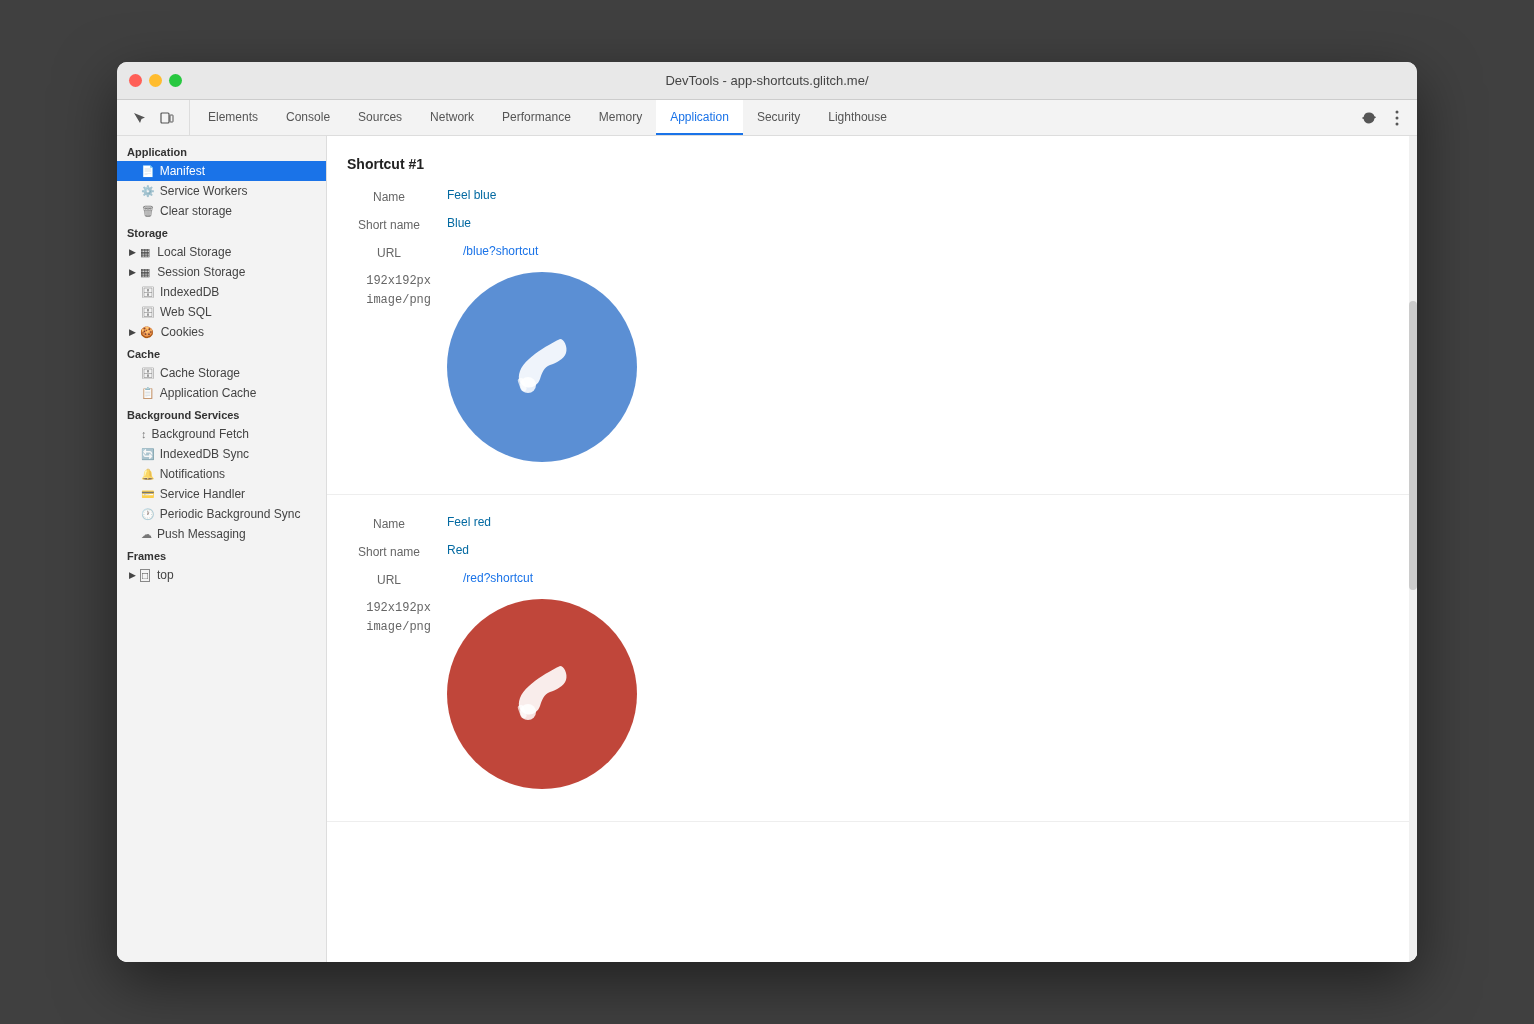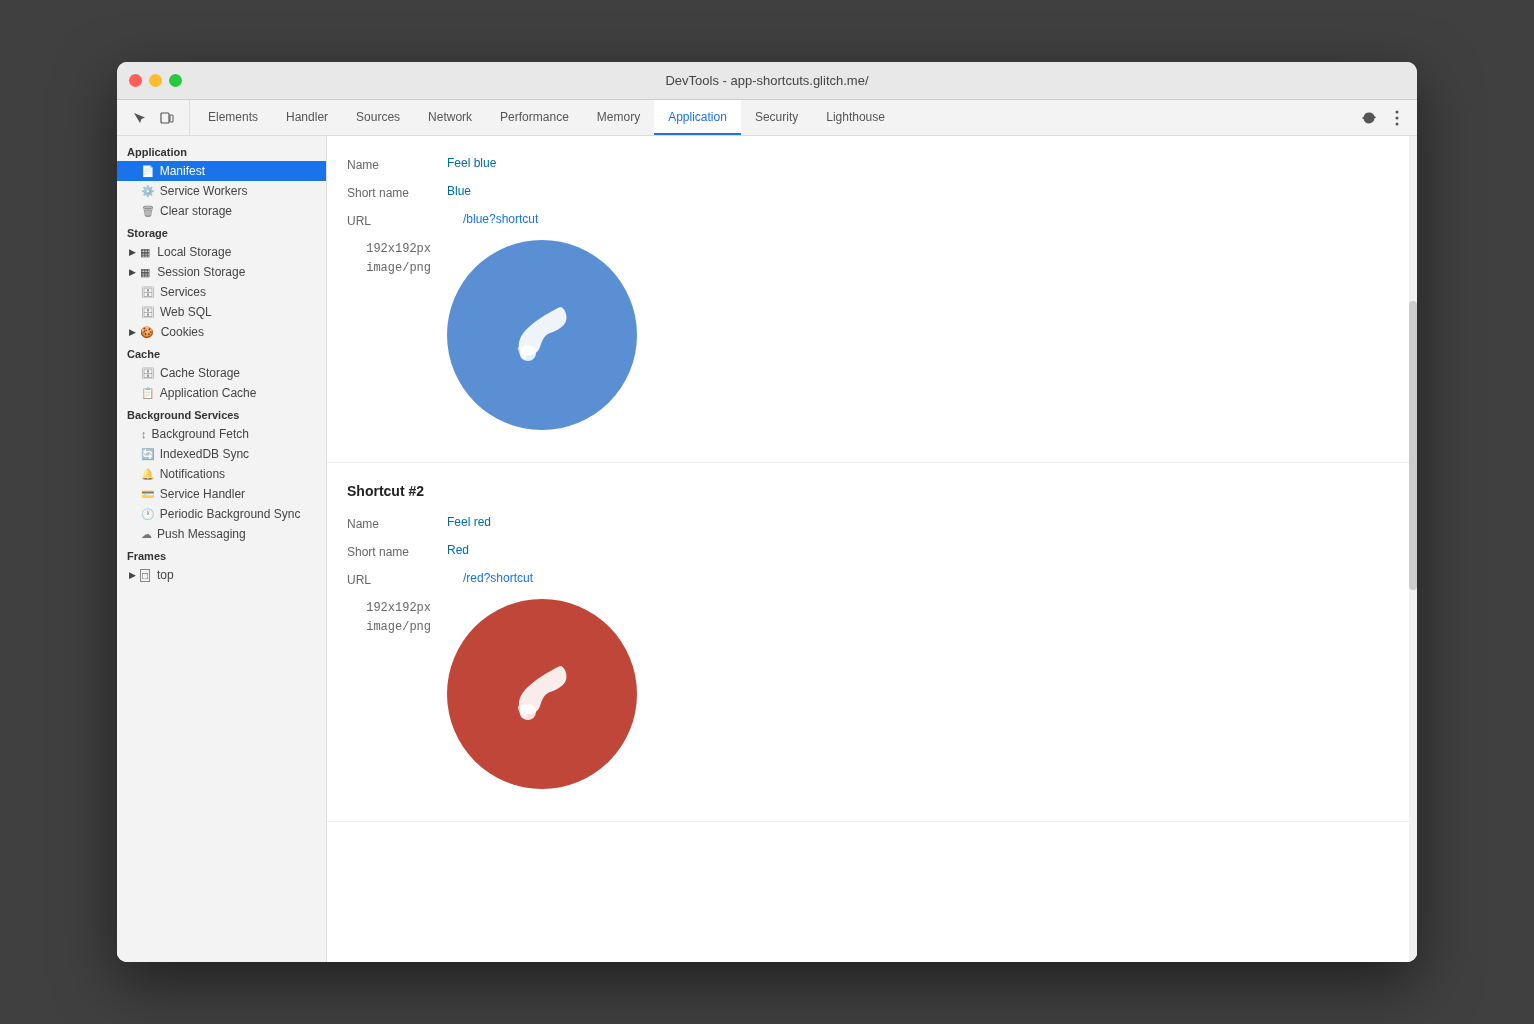--- a/index.html
+++ b/index.html
@@ -182,21 +182,21 @@
       color: #222;
       margin-bottom: 16px;
     }
     .field-row {
       display: flex;
       margin-bottom: 12px;
       align-items: flex-start;
     }
     .field-label {
       width: 100px;
-      text-align: left;
+      text-align: center;
       padding-right: 16px;
       color: #666;
       font-size: 12px;
       padding-top: 2px;
       flex-shrink: 0;
     }
     .field-value {
       font-size: 12px;
       color: #0369a1;
     }
@@ -282,21 +282,21 @@
           <svg width="14" height="14" viewBox="0 0 14 14" fill="none">
             <rect x="1" y="2" width="8" height="10" rx="1" stroke="#555" stroke-width="1.2" fill="none"></rect>
             <rect x="10" y="4" width="3" height="7" rx="0.5" stroke="#555" stroke-width="1" fill="none"></rect>
           </svg>
         </div>
       </div>
       <div class="tab-item">
         <span>Elements</span>
       </div>
       <div class="tab-item">
-        <span>Handler</span>
+        <span>Console</span>
       </div>
       <div class="tab-item">
         <span>Sources</span>
       </div>
       <div class="tab-item">
         <span>Network</span>
       </div>
       <div class="tab-item">
         <span>Performance</span>
       </div>
@@ -352,21 +352,21 @@
           <span style="font-size:11px;margin-right:3px;">▦</span>
           <span>Local Storage</span>
         </div>
         <div class="sidebar-expandable">
           <span class="expand-arrow">▶</span>
           <span style="font-size:11px;margin-right:3px;">▦</span>
           <span>Session Storage</span>
         </div>
         <div class="sidebar-item">
           <span class="item-icon">🗄</span>
-          <span>Services</span>
+          <span>IndexedDB</span>
         </div>
         <div class="sidebar-item">
           <span class="item-icon">🗄</span>
           <span>Web SQL</span>
         </div>
         <div class="sidebar-expandable">
           <span class="expand-arrow">▶</span>
           <span style="font-size:11px;margin-right:3px;">🍪</span>
           <span>Cookies</span>
         </div>
@@ -411,20 +411,21 @@
         <div class="sidebar-expandable">
           <span class="expand-arrow">▶</span>
           <span style="font-size:10px;margin-right:3px;border:1px solid #888;padding:0 1px;">□</span>
           <span>top</span>
         </div>
       </div>
 
       <div class="content-area">
 
         <div class="shortcut-section">
+          <div class="shortcut-title">Shortcut #1</div>
 
           <div class="field-row">
             <span class="field-label">Name</span>
             <span class="field-value">Feel blue</span>
           </div>
           <div class="field-row">
             <span class="field-label">Short name</span>
             <span class="field-value">Blue</span>
           </div>
           <div class="field-row">
@@ -440,21 +441,20 @@
               <svg class="paintbrush-svg" viewBox="0 0 80 80" fill="none" xmlns="http://www.w3.org/2000/svg">
                 <path d="M58 12C58 12 24 28 18 44C15 52 18 58 24 60C30 62 36 58 38 52C40 46 42 40 48 38C54 36 62 32 64 26C66 20 62 12 58 12Z" fill="white" opacity="0.9"></path>
                 <circle cx="26" cy="58" r="8" fill="white" opacity="0.85"></circle>
                 <rect x="15" y="52" width="6" height="14" rx="3" transform="rotate(-20 15 52)" fill="white" opacity="0.7"></rect>
               </svg>
             </div>
           </div>
         </div>
 
         <div class="shortcut-section">
-          <div class="shortcut-title">Shortcut #2</div>
 
           <div class="field-row">
             <span class="field-label">Name</span>
             <span class="field-value">Feel red</span>
           </div>
           <div class="field-row">
             <span class="field-label">Short name</span>
             <span class="field-value">Red</span>
           </div>
           <div class="field-row">

